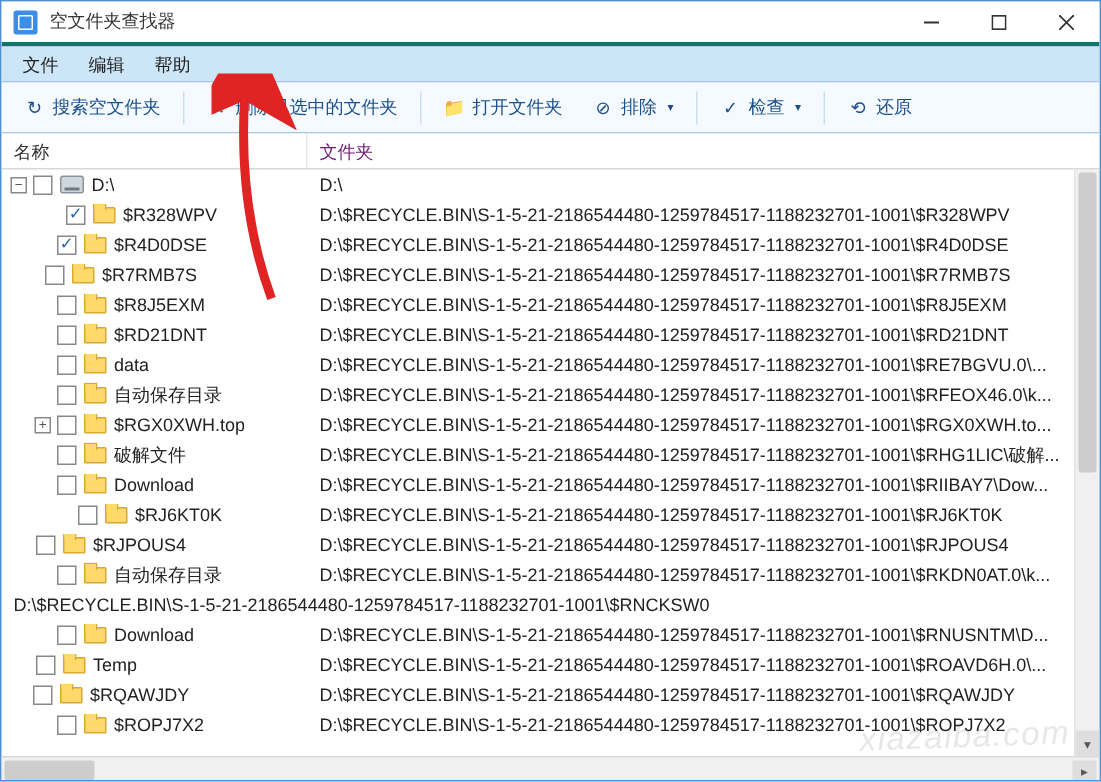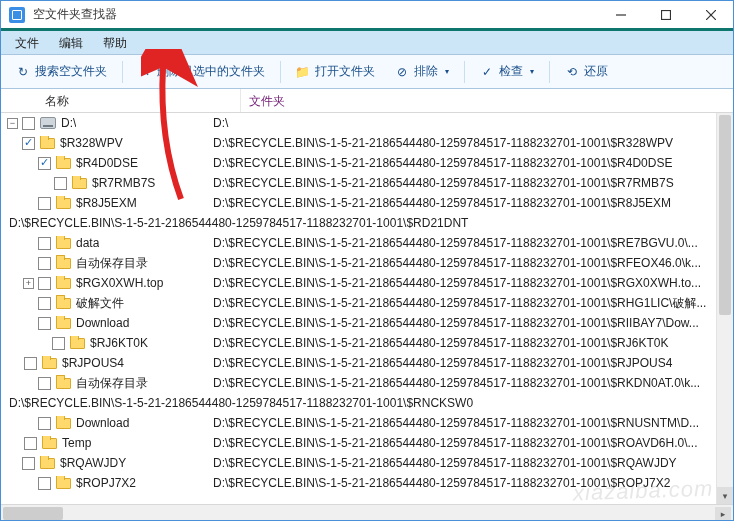--- a/index.html
+++ b/index.html
@@ -73,21 +73,20 @@
     height: 24px;
     display: flex;
     background: #fff;
     border-bottom: 1px solid #d8d8d8;
   }
   .colhdr .col-name {
     width: 204px;
     padding: 4px 8px;
     border-right: 1px solid #e8e8e8;
     color:#333;
-    margin-left:36px;
   }
   .colhdr .col-path {
     flex:1;
     padding: 4px 8px;
     color:#701a75;
   }
   
   .body {
     height: calc(521px - 30px - 24px - 34px - 24px - 18px);
     overflow: hidden;
@@ -237,56 +236,62 @@
       <div class="row">
         <div class="namecell" style="padding-left:6px">
           <span class="toggle">−</span>
           <span class="ck"></span>
           <span class="drive-icon"></span>
           <span class="label">D:\</span>
         </div>
         <div class="pathcell">D:\</div>
       </div>
       <div class="row">
-        <div class="namecell" style="padding-left:6px">
+        <div class="namecell" style="padding-left:28px">
           <span style="width:15px;display:inline-block"></span>
           <span class="ck checked"></span>
           <span class="folder-icon"></span>
           <span class="label">$R328WPV</span>
         </div>
         <div class="pathcell">D:\$RECYCLE.BIN\S-1-5-21-2186544480-1259784517-1188232701-1001\$R328WPV</div>
       </div>
       <div class="row">
         <div class="namecell" style="padding-left:22px">
           <span style="width:15px;display:inline-block"></span>
           <span class="ck checked"></span>
           <span class="folder-icon"></span>
           <span class="label">$R4D0DSE</span>
         </div>
         <div class="pathcell">D:\$RECYCLE.BIN\S-1-5-21-2186544480-1259784517-1188232701-1001\$R4D0DSE</div>
       </div>
       <div class="row">
-        <div class="namecell" style="padding-left:38px">
+        <div class="namecell" style="padding-left:14px">
           <span style="width:15px;display:inline-block"></span>
           <span class="ck"></span>
           <span class="folder-icon"></span>
           <span class="label">$R7RMB7S</span>
         </div>
         <div class="pathcell">D:\$RECYCLE.BIN\S-1-5-21-2186544480-1259784517-1188232701-1001\$R7RMB7S</div>
       </div>
       <div class="row">
         <div class="namecell" style="padding-left:22px">
           <span style="width:15px;display:inline-block"></span>
           <span class="ck"></span>
           <span class="folder-icon"></span>
           <span class="label">$R8J5EXM</span>
         </div>
         <div class="pathcell">D:\$RECYCLE.BIN\S-1-5-21-2186544480-1259784517-1188232701-1001\$R8J5EXM</div>
       </div>
       <div class="row">
+        <div class="namecell" style="padding-left:22px">
+          <span style="width:15px;display:inline-block"></span>
+          <span class="ck"></span>
+          <span class="folder-icon"></span>
+          <span class="label">$RD21DNT</span>
+        </div>
         <div class="pathcell">D:\$RECYCLE.BIN\S-1-5-21-2186544480-1259784517-1188232701-1001\$RD21DNT</div>
       </div>
       <div class="row">
         <div class="namecell" style="padding-left:22px">
           <span style="width:15px;display:inline-block"></span>
           <span class="ck"></span>
           <span class="folder-icon"></span>
           <span class="label">data</span>
         </div>
         <div class="pathcell">D:\$RECYCLE.BIN\S-1-5-21-2186544480-1259784517-1188232701-1001\$RE7BGVU.0\...</div>

